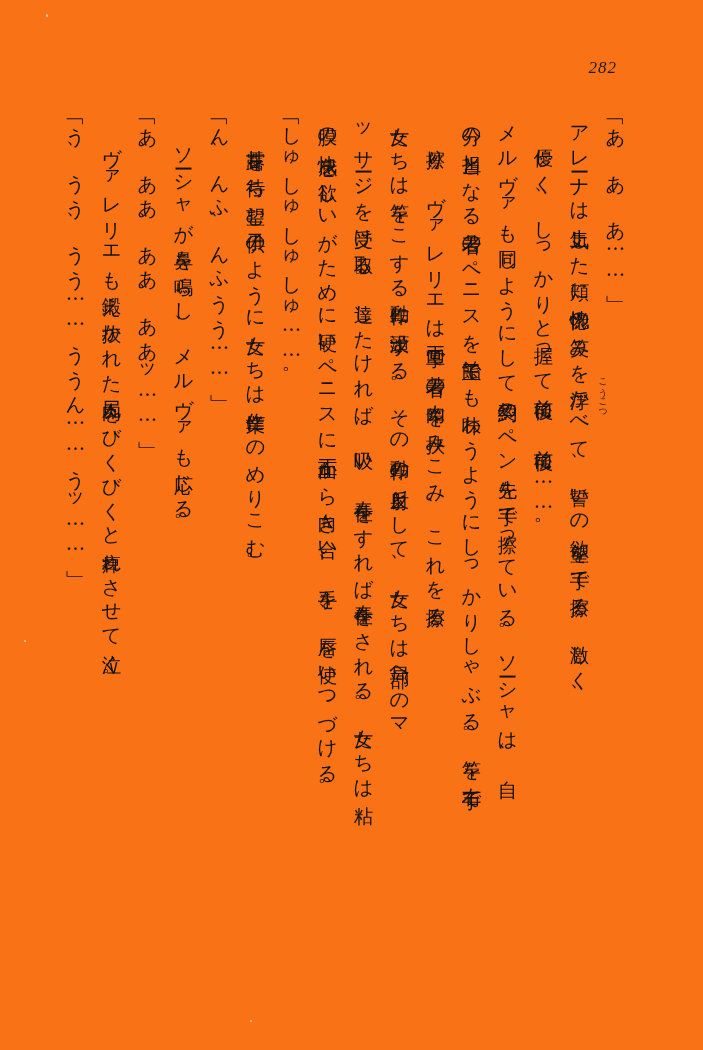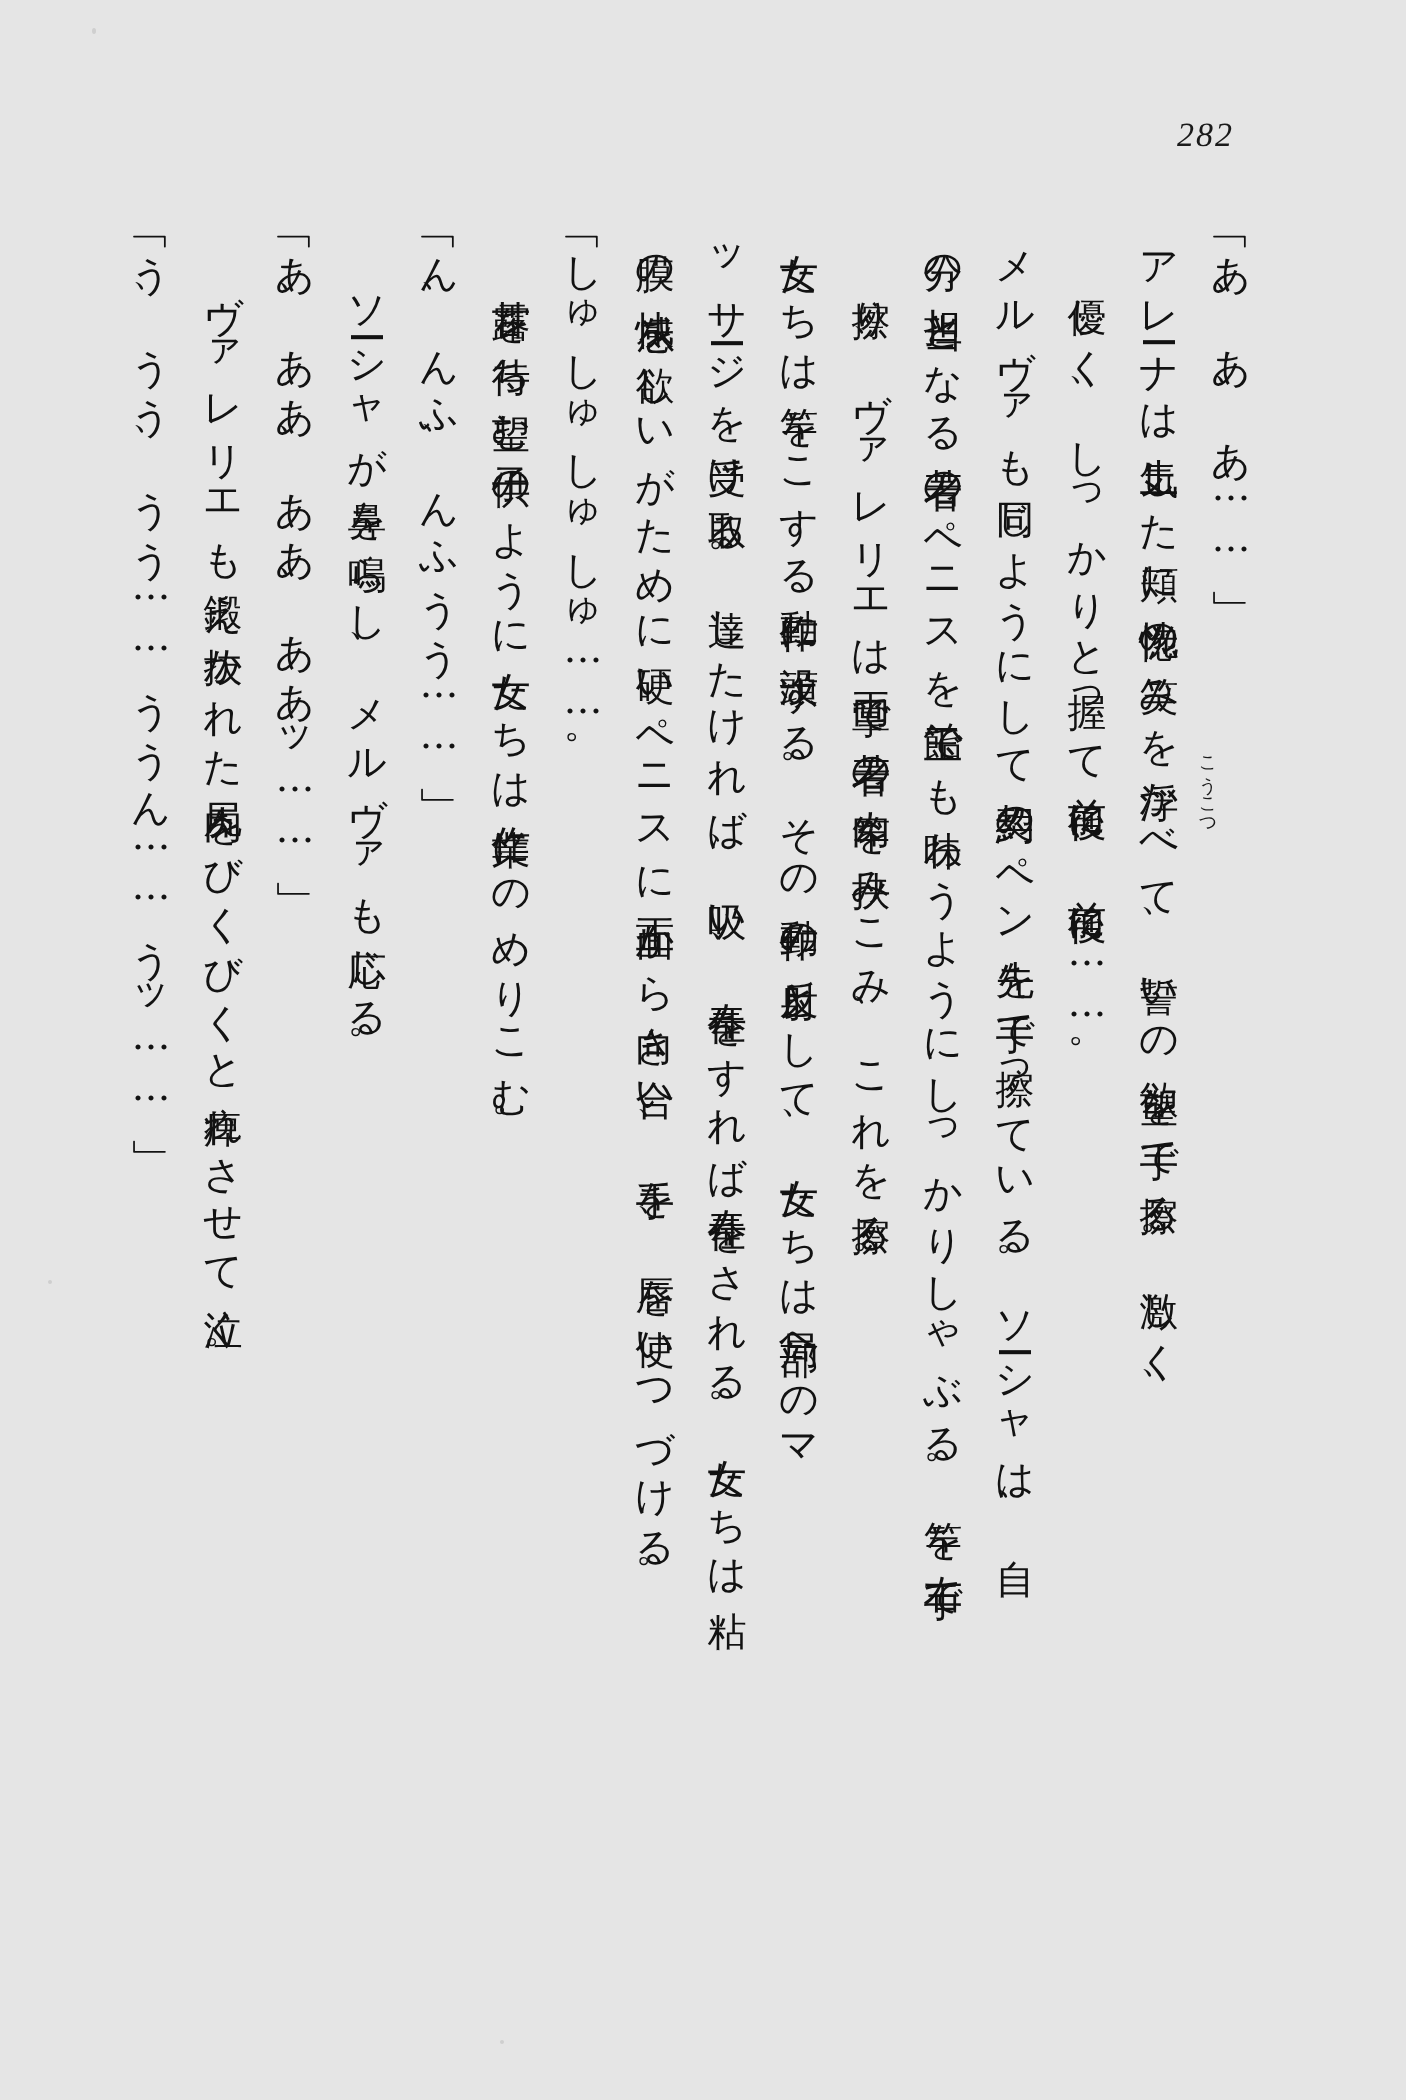--- a/index.html
+++ b/index.html
@@ -14,21 +14,21 @@
     color: #111111;
     overflow: hidden;
     position: relative;
   }
 
   .page {
     position: absolute;
     inset: 0;
     width: 703px;
     height: 1050px;
-    background: #e5e5e5;
+    background: #f97316;
   }
 
   
   .page-number {
     position: absolute;
     top: 58px;
     right: 86px;
     font-family: "Liberation Serif", "DejaVu Serif", serif;
     font-size: 17px;
     font-style: italic;

